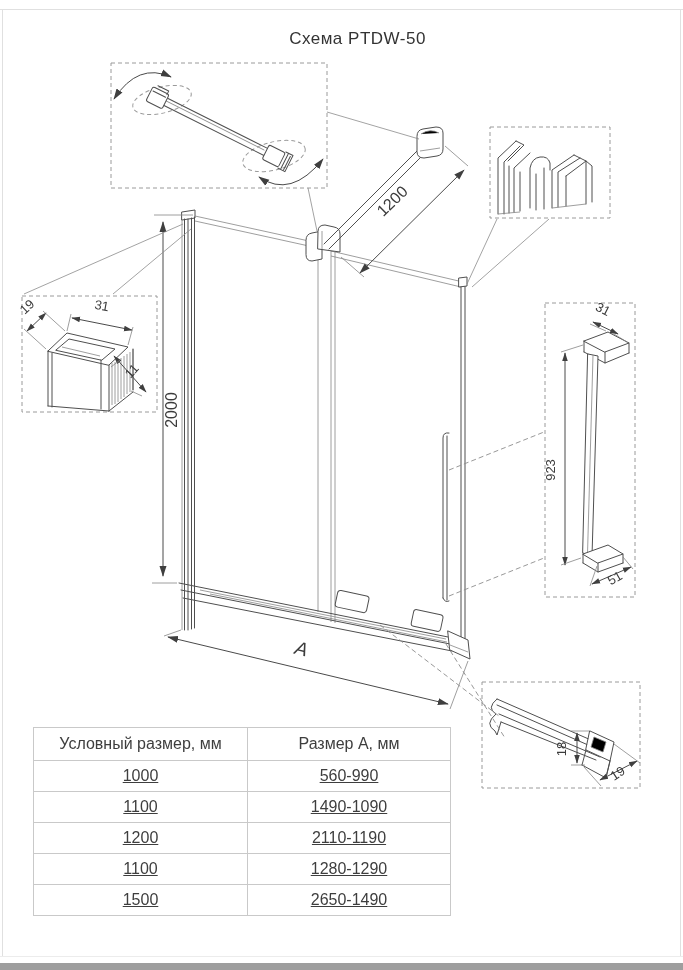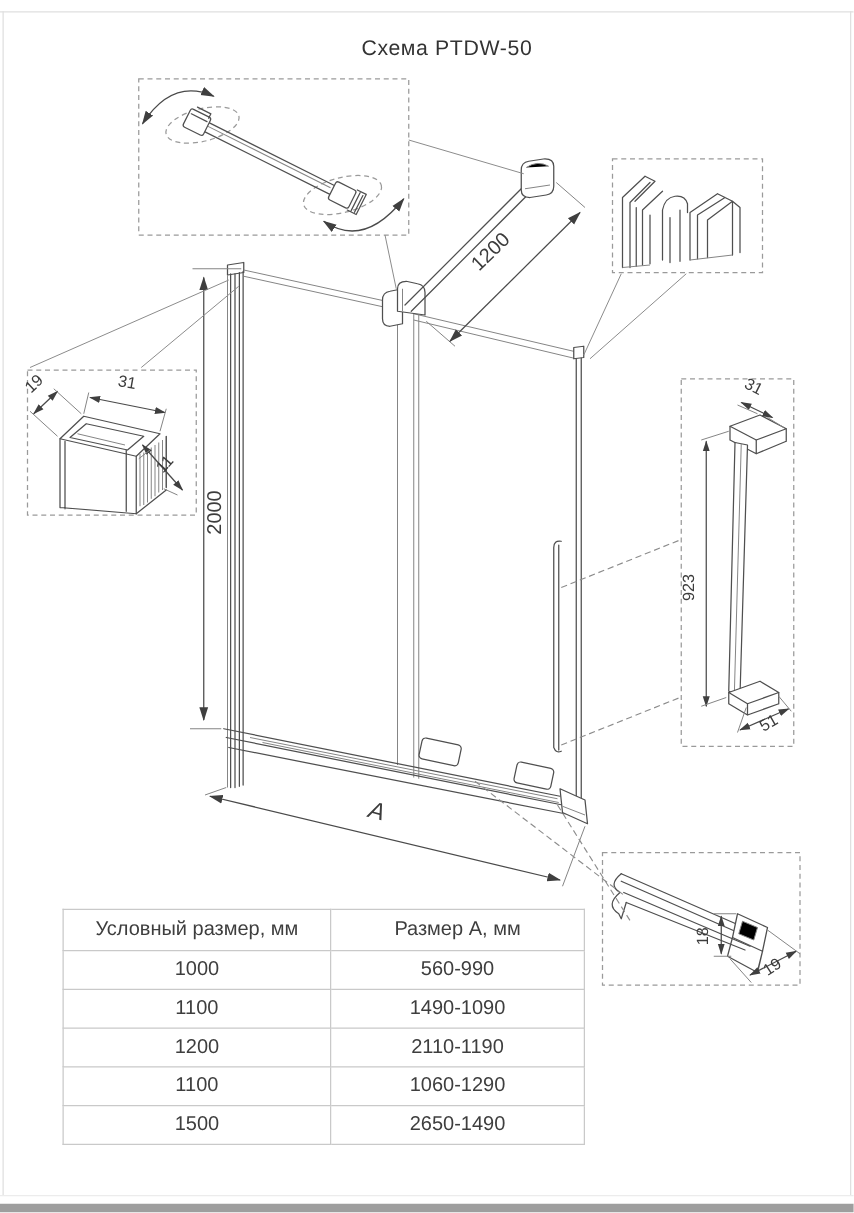--- a/index.html
+++ b/index.html
@@ -18,26 +18,26 @@
   .ln{stroke:#4f4f4f;stroke-width:1;fill:none;stroke-linecap:round;stroke-linejoin:round;}
   .thin{stroke:#858585;stroke-width:.8;}
   .wfill{fill:#fff;}
   .dash{stroke:#9a9a9a;stroke-dasharray:4 3;fill:none;}
   .lead{stroke:#8c8c8c;stroke-width:.8;fill:none;}
   .leadd{stroke:#8c8c8c;stroke-width:.9;stroke-dasharray:5 3;fill:none;}
   .dim{stroke:#4a4a4a;stroke-width:1;fill:none;}
   .dimt{font-size:16px;}
   .dims{font-size:13px;}
   .dima{font-size:19px;font-style:italic;}
-  #size-table{position:absolute;left:50px;top:727px;width:415px;
+  #size-table{position:absolute;left:33px;top:727px;width:415px;
       border-collapse:collapse;table-layout:fixed;}
   #size-table th,#size-table td{border:1px solid #c9c9c9;text-align:center;
       font-size:16px;font-weight:400;color:#3e3e3e;padding:0;}
   #size-table th{height:32px;}
-  #size-table td{height:30px;}
+  #size-table td{height:30px;text-decoration:underline;}
 </style>
 </head>
 <body>
 
 <div id="edge-top" class="edge"></div>
 <div id="edge-left" class="edge"></div>
 <div id="edge-right" class="edge"></div>
 <div id="edge-above-bar" class="edge"></div>
 <div id="bottom-bar"></div>
 
@@ -219,20 +219,20 @@
     <tr>
       <td>1100</td>
       <td>1490-1090</td>
     </tr>
     <tr>
       <td>1200</td>
       <td>2110-1190</td>
     </tr>
     <tr>
       <td>1100</td>
-      <td>1060-1290</td>
+      <td>1280-1290</td>
     </tr>
     <tr>
       <td>1500</td>
       <td>2650-1490</td>
     </tr>
   </tbody>
 </table>
 
 </body></html>

